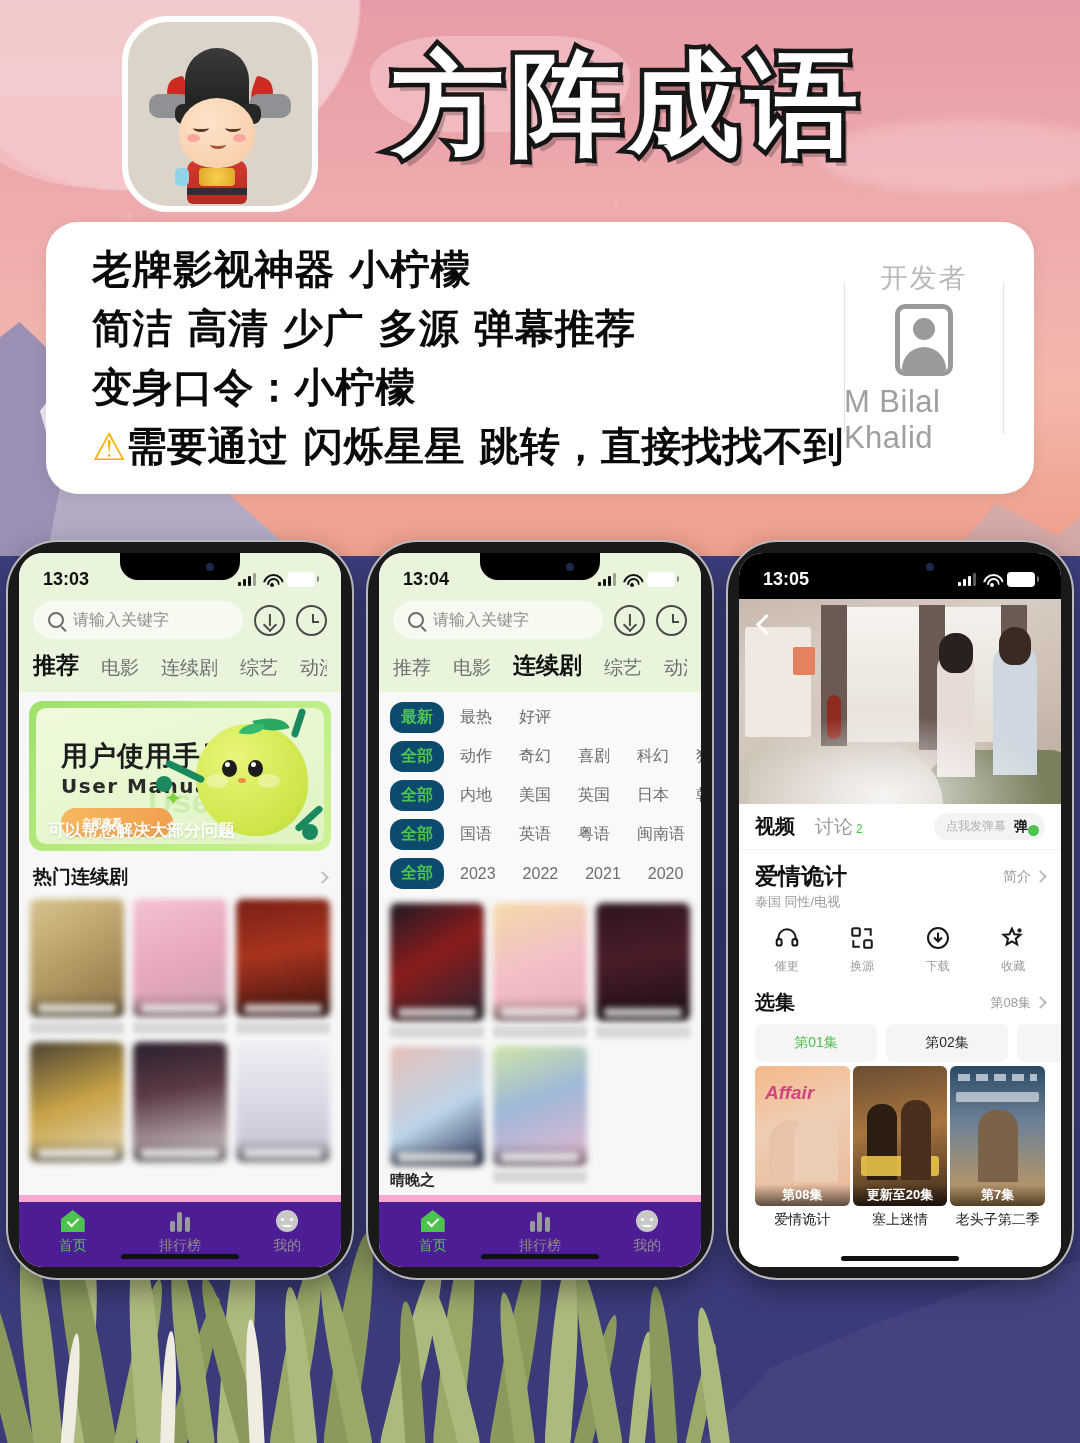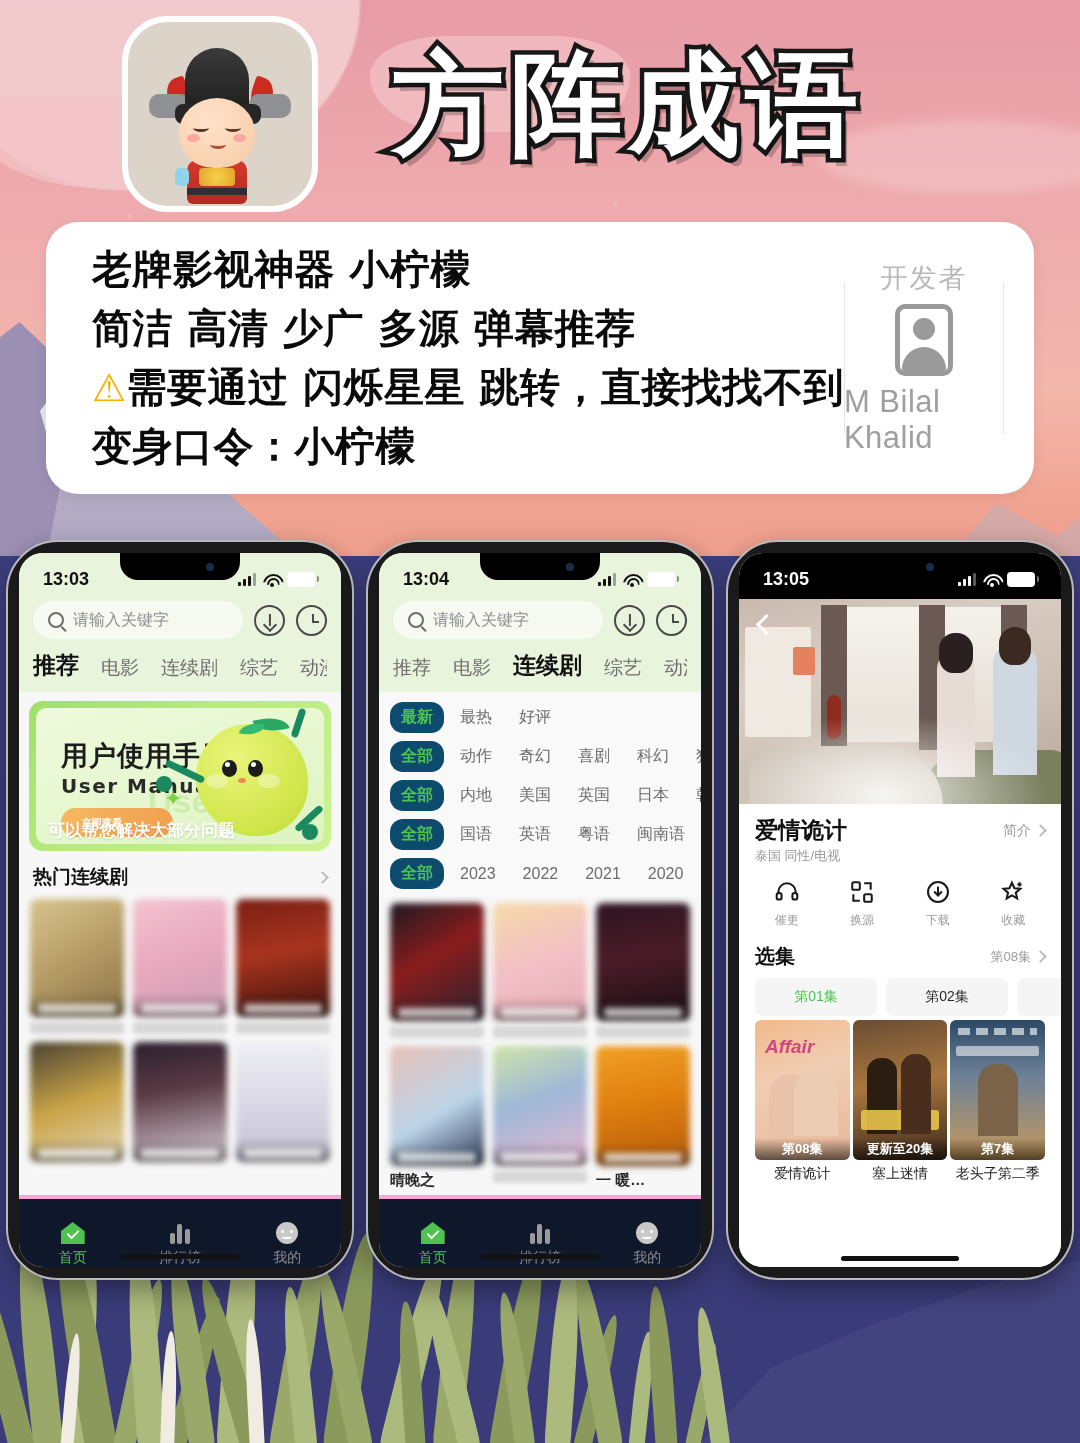--- a/index.html
+++ b/index.html
@@ -296,22 +296,22 @@
   .poster.tall { height:120px; }
   .p-label { position:absolute; left:0; right:0; bottom:0; height:22px;
     background: linear-gradient(180deg, transparent, rgba(0,0,0,.55)); }
   .p-label i { position:absolute; left:8px; bottom:4px; right:8px; height:9px;
     background: rgba(255,255,255,.75); border-radius:2px; display:block; }
   .c-title { margin-top:5px; height:12px; background:#d8d8d8; border-radius:3px; filter: blur(2.2px); }
   .c-title.clear { background:transparent; filter:none; height:auto; font-size:15px;
     color:#2a2a2a; font-weight:600; white-space:nowrap; overflow:hidden; }
 
   .tabbar {
-    height: 72px; flex:none; background:#0f172a; display:flex; align-items:flex-end;
-    padding-top:8px; border-top:4px solid #f9a8d4; position:relative;
+    height: 72px; flex:none; background:#4c1d95; display:flex; align-items:flex-start;
+    padding-top:8px; border-top:7px solid #f9a8d4; position:relative;
   }
   .tb-item { flex:1; display:flex; flex-direction:column; align-items:center; gap:5px; }
   .tb-label { font-size:14px; color:#8d8d8d; }
   .tb-item.active .tb-label { color:#4ec24e; }
   .ic-home { width:24px; height:22px; background:#4ec24e;
     clip-path: polygon(50% 0%, 100% 42%, 100% 100%, 0% 100%, 0% 42%); position:relative; }
   .ic-home:after{content:"";position:absolute;left:50%;top:52%;transform:translate(-50%,-50%) rotate(-45deg);
     width:9px;height:5px;border-left:2.4px solid #fff;border-bottom:2.4px solid #fff;}
   .ic-rank { display:flex; align-items:flex-end; gap:2.5px; height:22px; }
   .ic-rank i { width:5px; background:#9b9b9b; border-radius:2px; display:block; }
@@ -486,22 +486,22 @@
     <div class="m-hand"></div>
   </div>
 </div>
 
 <div class="big-title">方阵成语</div>
 
 <div class="info-card">
   <div class="info-lines">
     <div class="info-line">老牌影视神器 小柠檬</div>
     <div class="info-line">简洁 高清 少广 多源 弹幕推荐</div>
+    <div class="info-line">变身口令：小柠檬</div>
     <div class="info-line"><span class="warn">⚠</span><span>需要通过 闪烁星星 跳转，直接找找不到</span></div>
-    <div class="info-line">变身口令：小柠檬</div>
   </div>
   <div class="dev-box">
     <div class="dev-title">开发者</div>
     <div class="dev-avatar">
       <div class="dh"></div>
         <div class="db"></div>
     </div>
     <div class="dev-name">M Bilal Khalid</div>
   </div>
 </div>
@@ -768,28 +768,20 @@
           <div class="c-title clear">晴晚之</div>
         </div>
         <div class="card">
           <div class="poster tall" style="background:linear-gradient(160deg,#cfe4a8,#9fb8d8 45%,#e8b8d0)">
               <span class="p-label">
                 <i></i>
               </span>
             </div>
           <div class="c-title"></div>
         </div>
-        <div class="card">
-          <div class="poster tall" style="background:linear-gradient(170deg,#f0a024,#e08010 45%,#b85c08)">
-              <span class="p-label">
-                <i></i>
-              </span>
-            </div>
-          <div class="c-title clear">一 暖…</div>
-        </div>
       </div>
     </div>
     <div class="tabbar">
       <div class="tb-item active">
         <span class="ic-home"></span>
         <span class="tb-label">首页</span>
       </div>
       <div class="tb-item">
         <span class="ic-rank">
             <i></i>
@@ -847,20 +839,28 @@
             <em></em>
           </div>
           <div class="pl-w2">
             <em></em>
           </div>
         <div class="pl-sofa"></div>
         <div class="pl-fog"></div>
         <div class="back-btn"></div>
       </div>
 
+      <div class="v-tabs">
+        <span class="v-tab active">视频</span>
+        <span class="v-tab"><span>讨论</span><span class="v-count">2</span></span>
+        <span class="dm-pill">
+          <span class="ph">点我发弹幕</span>
+          <span class="on">弹</span>
+        </span>
+      </div>
 
       <div class="v-title-row">
         <span class="v-title">爱情诡计</span>
         <span class="v-more">
           <span>简介</span>
           <span class="chev"></span>
         </span>
       </div>
       <div class="v-meta">泰国 同性/电视</div>
 

